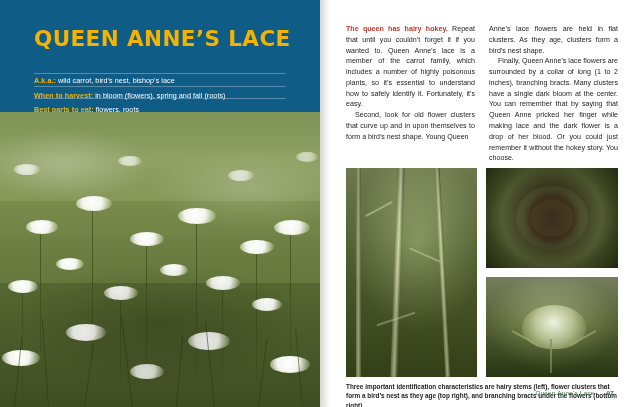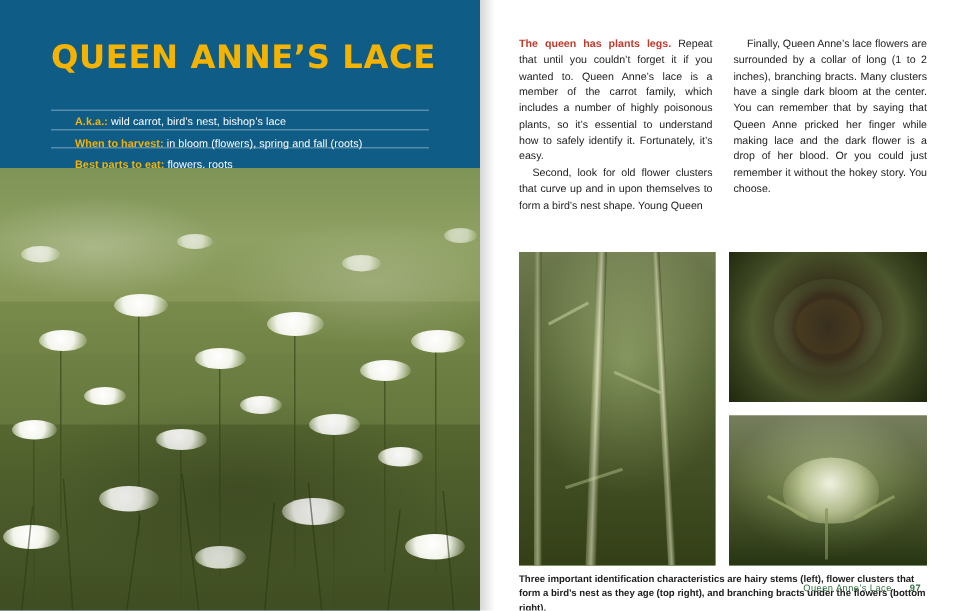--- a/index.html
+++ b/index.html
@@ -233,21 +233,21 @@
     <div class="left-inner">
 
       <div class="title-block">
         <h1 class="plant-title">QUEEN ANNE’S LACE</h1>
       </div>
 
       <div class="hairline hr1"></div>
       <div class="hairline hr2"></div>
       <div class="hairline hr3"></div>
 
-      <div style="position:absolute; left:34px; top:76px; width:262px;margin-left:16px;">
+      <div style="position:absolute; left:34px; top:76px; width:262px;">
         <div class="fact-line">
           <span class="fact-label">A.k.a.:</span><span> wild carrot, bird’s nest, bishop’s lace</span>
         </div>
         <div class="fact-line" style="margin-top:5px;">
           <span class="fact-label">When to harvest:</span><span> in bloom (flowers), spring and fall (roots)</span>
         </div>
         <div class="fact-line" style="margin-top:5px;">
           <span class="fact-label">Best parts to eat:</span><span> flowers, roots</span>
         </div>
       </div>
@@ -300,24 +300,25 @@
 
         <div class="haze"></div>
       </div>
     </div>
   </div>
 
   <div class="right-page">
 
     <div class="cols">
       <div class="col">
-        <p><span class="lead-in">The queen has plants legs.</span><span> Repeat that until you couldn’t forget it if you wanted to. Queen Anne’s lace is a member of the carrot family, which includes a number of highly poisonous plants, so it’s essential to understand how to safely identify it. Fortunately, it’s easy.</span></p>
+        <p><span class="lead-in">The queen has hairy hokey.</span><span> Repeat that until you couldn’t forget it if you wanted to. Queen Anne’s lace is a member of the carrot family, which includes a number of highly poisonous plants, so it’s essential to understand how to safely identify it. Fortunately, it’s easy.</span></p>
         <p class="indent">Second, look for old flower clusters that curve up and in upon themselves to form a bird’s nest shape. Young Queen</p>
       </div>
       <div class="col">
+        <p>Anne’s lace flowers are held in flat clusters. As they age, clusters form a bird’s nest shape.</p>
         <p class="indent">Finally, Queen Anne’s lace flowers are surrounded by a collar of long (1 to 2 inches), branching bracts. Many clusters have a single dark bloom at the center. You can remember that by saying that Queen Anne pricked her finger while making lace and the dark flower is a drop of her blood. Or you could just remember it without the hokey story. You choose.</p>
       </div>
     </div>
 
     <div class="photo-grid">
 
       <div class="ph ph-left">
         <div class="bg"></div>
         <div style="position:absolute; left:10px; top:0; width:5px; height:209px; background:linear-gradient(90deg,#8fa05c,#cfd9a6,#6d7d3c);"></div>
         <div style="position:absolute; left:48px; top:0; width:7px; height:209px; background:linear-gradient(90deg,#7d8f4a,#e2e7bd,#5d6d2e); transform:rotate(2deg);"></div>

